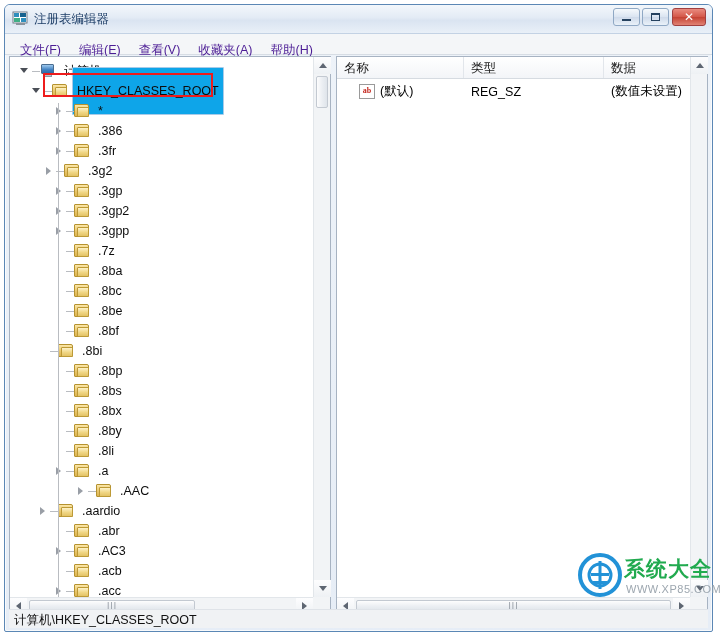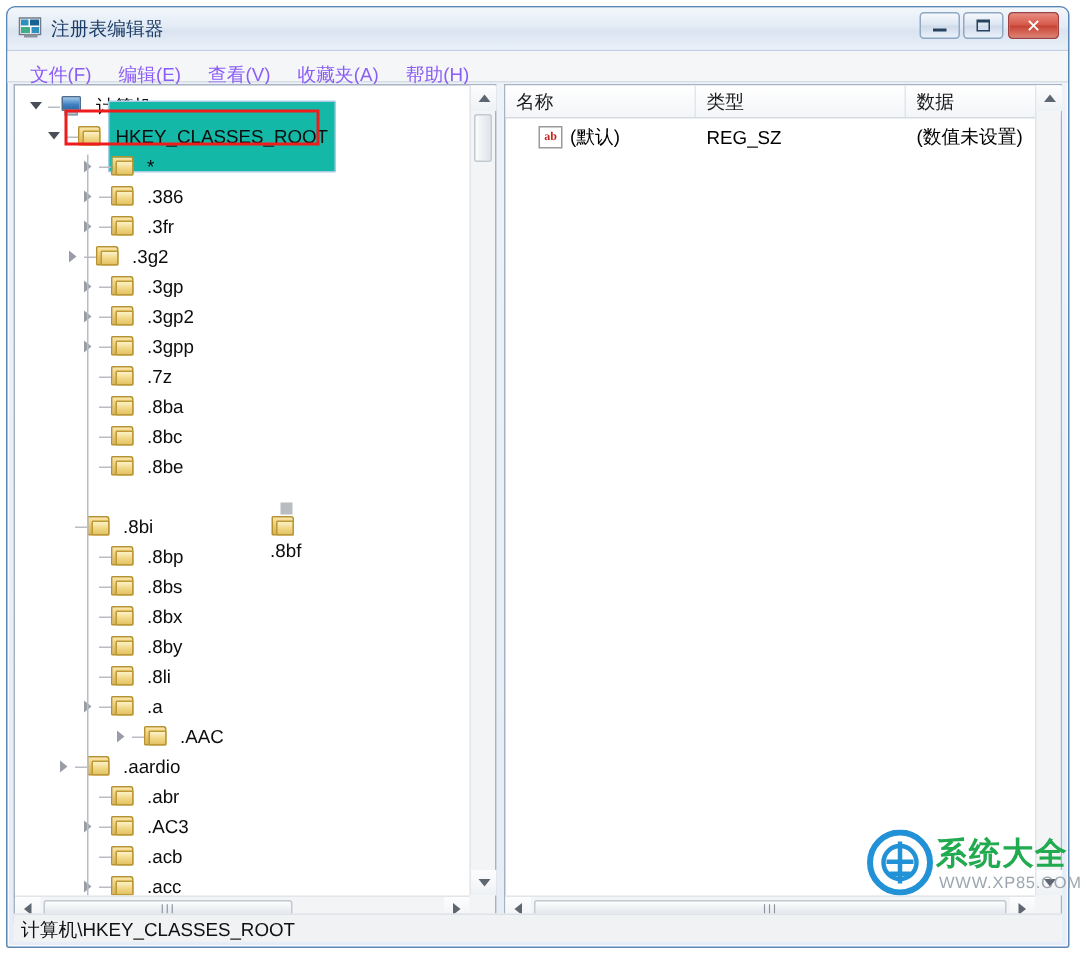--- a/index.html
+++ b/index.html
@@ -80,21 +80,21 @@
     height: 20px;
     background: #f4f6f8;
     border-bottom: 1px solid #d7dde4;
     display: flex;
     align-items: center;
     padding-left: 6px;
   }
   .menu-item {
     padding: 16px 9px 3px 9px;
     font-size: 12.5px;
-    color: #8b5cf6;
+    color: #4c1d95;
     white-space: nowrap;
     cursor: default;
   }
 
   
   #panes {
     position: absolute;
     left: 4px; top: 51px;
     width: 699px; height: 559px;
     display: flex;
@@ -181,21 +181,21 @@
     box-sizing: border-box;
   }
   .computer .base {
     position: absolute; left: 3px; top: 10px; width: 9px; height: 3px;
     background: #b9c3ce;
     border: 1px solid #8d98a5;
     box-sizing: border-box;
   }
 
   .selected .tlabel {
-    background: #14b8a6;
+    background: #0ea5e9;
     border: 1px solid #a8cbe8;
     padding: 16px 4px;
     margin: 0 -1px;
     border-radius: 1px;
     text-align: right;
   }
 
   
   .vline {
     position: absolute;
@@ -541,21 +541,21 @@
               <div class="expander"></div>
               <div class="tline"></div>
               <div class="ticon">
                 <div class="folder">
                   <div class="back"></div>
                   <div class="front"></div>
                 </div>
               </div>
               <span class="tlabel">.8be</span>
             </div>
-            <div class="trow" style="padding-left: 58px; flex-direction: column;">
+            <div class="trow" style="padding-left: 42px;">
               <div class="expander"></div>
               <div class="tline"></div>
               <div class="ticon">
                 <div class="folder">
                   <div class="back"></div>
                   <div class="front"></div>
                 </div>
               </div>
               <span class="tlabel">.8bf</span>
             </div>

